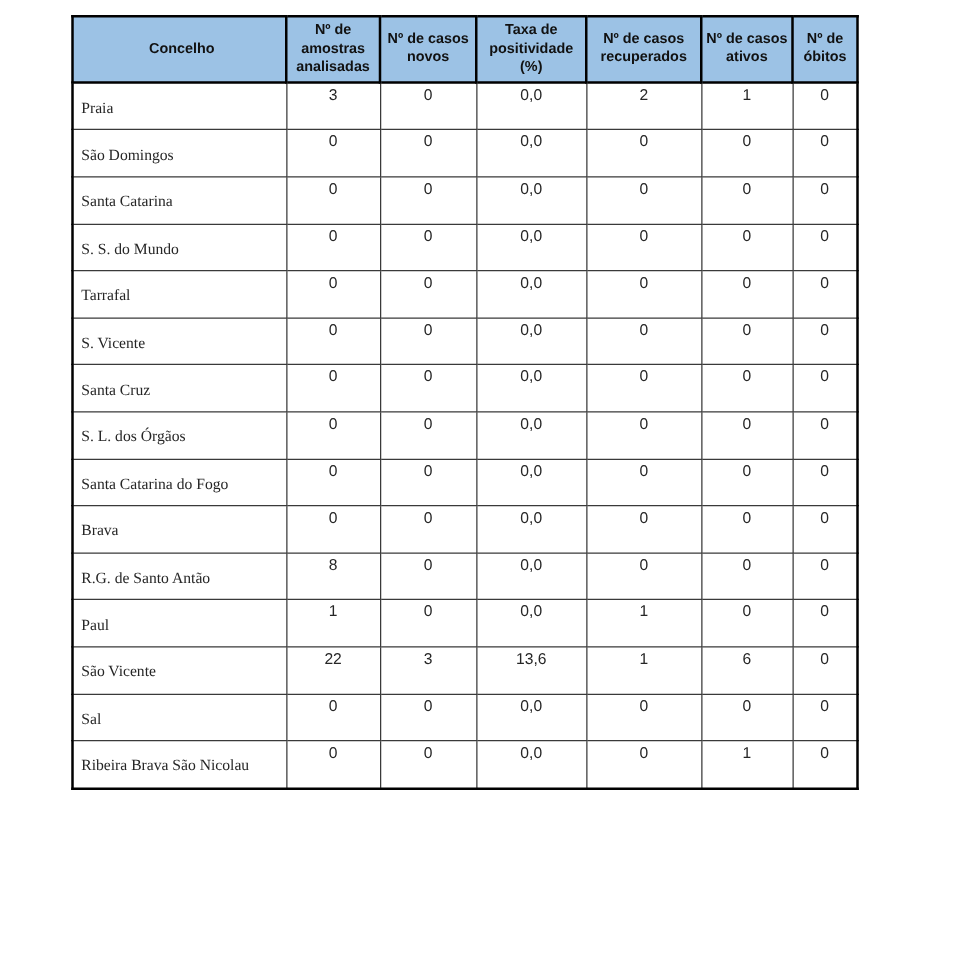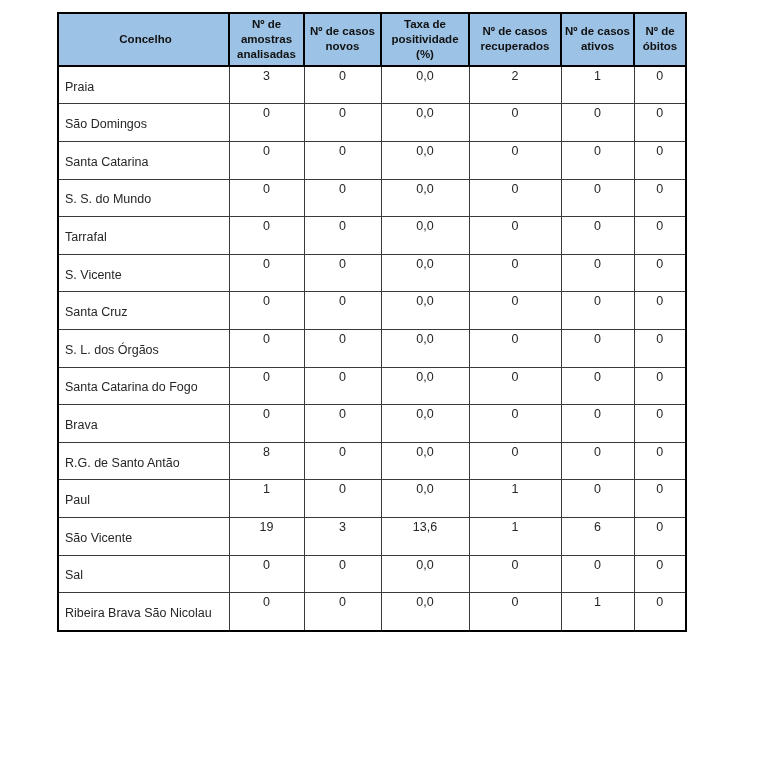--- a/index.html
+++ b/index.html
@@ -45,20 +45,21 @@
     font-size: 12.5px;
     color: var(--cell-text, #262626);
     height: 29.6px;
     overflow: hidden;
     white-space: nowrap;
   }
   td.name {
     text-align: left;
     vertical-align: middle;
     padding: 5px 4px 2px 6px;
+    font-family: Liberation Serif, serif;
   }
   td.num {
     text-align: center;
     vertical-align: top;
     padding-top: 2px;
   }
 </style>
 </head>
 <body>
 
@@ -188,21 +189,21 @@
           <td class="name">Paul</td>
           <td class="num">1</td>
           <td class="num">0</td>
           <td class="num">0,0</td>
           <td class="num">1</td>
           <td class="num">0</td>
           <td class="num">0</td>
         </tr>
         <tr>
           <td class="name">São Vicente</td>
-          <td class="num">19</td>
+          <td class="num">22</td>
           <td class="num">3</td>
           <td class="num">13,6</td>
           <td class="num">1</td>
           <td class="num">6</td>
           <td class="num">0</td>
         </tr>
         <tr>
           <td class="name">Sal</td>
           <td class="num">0</td>
           <td class="num">0</td>

